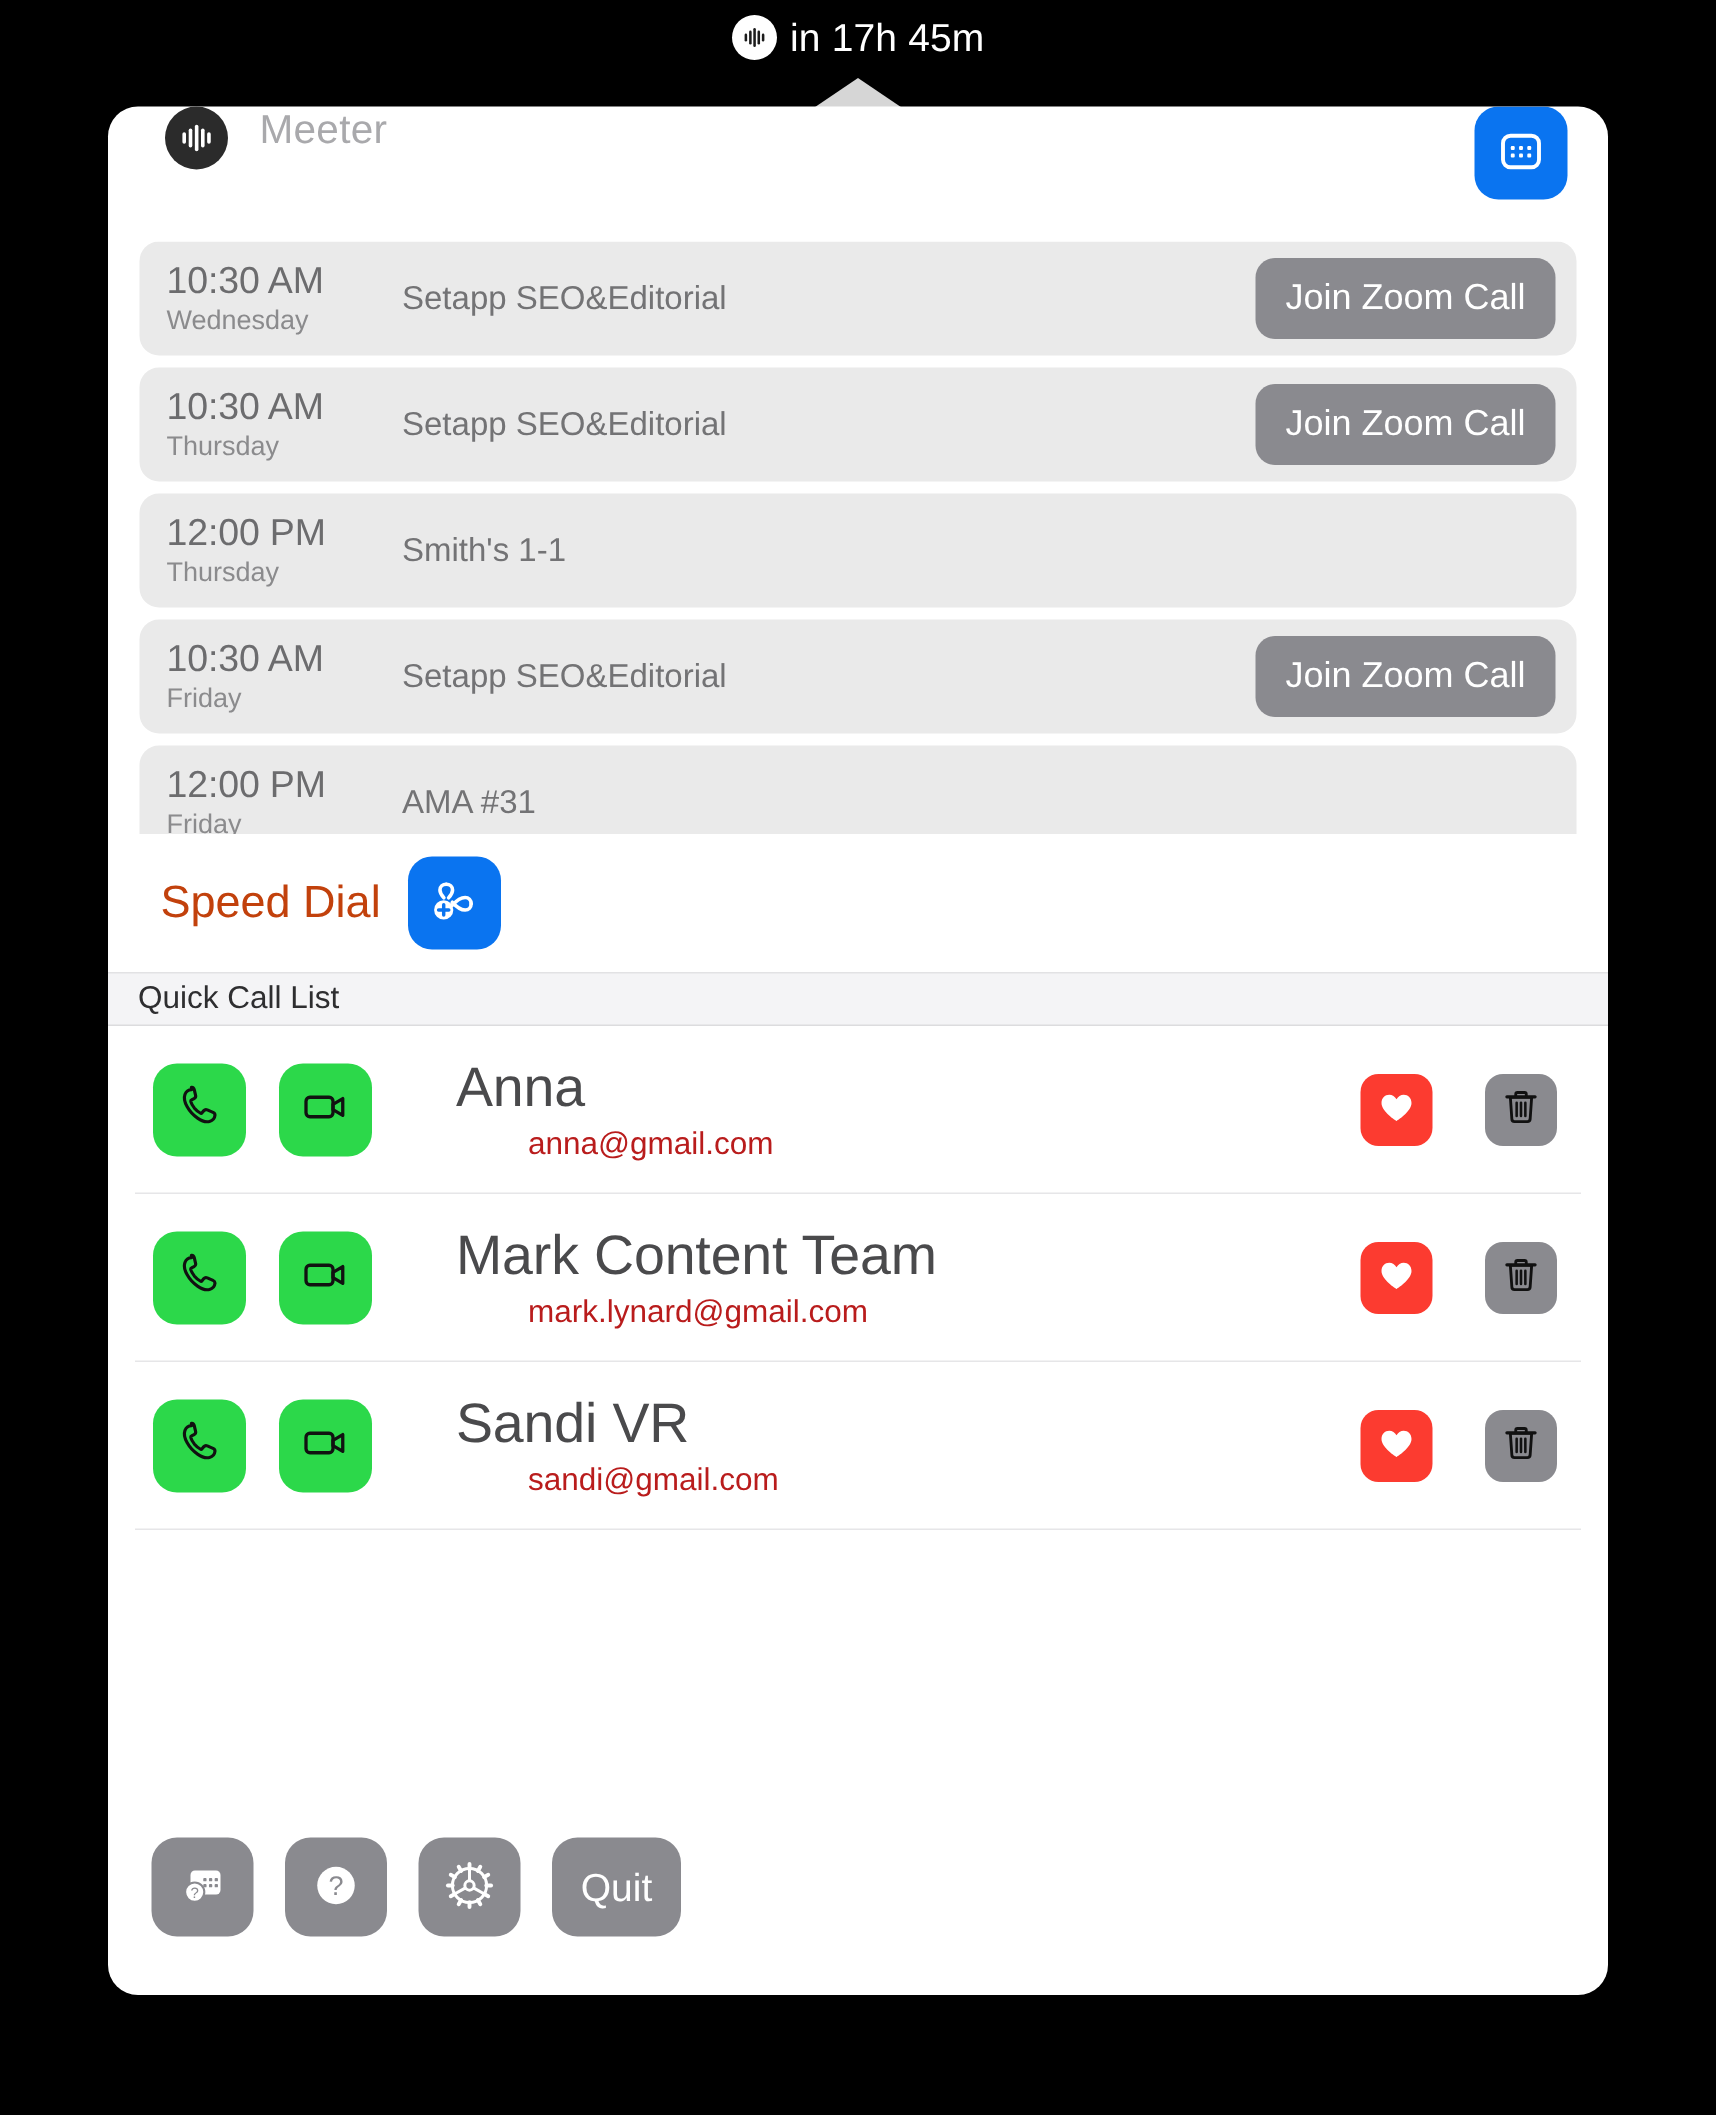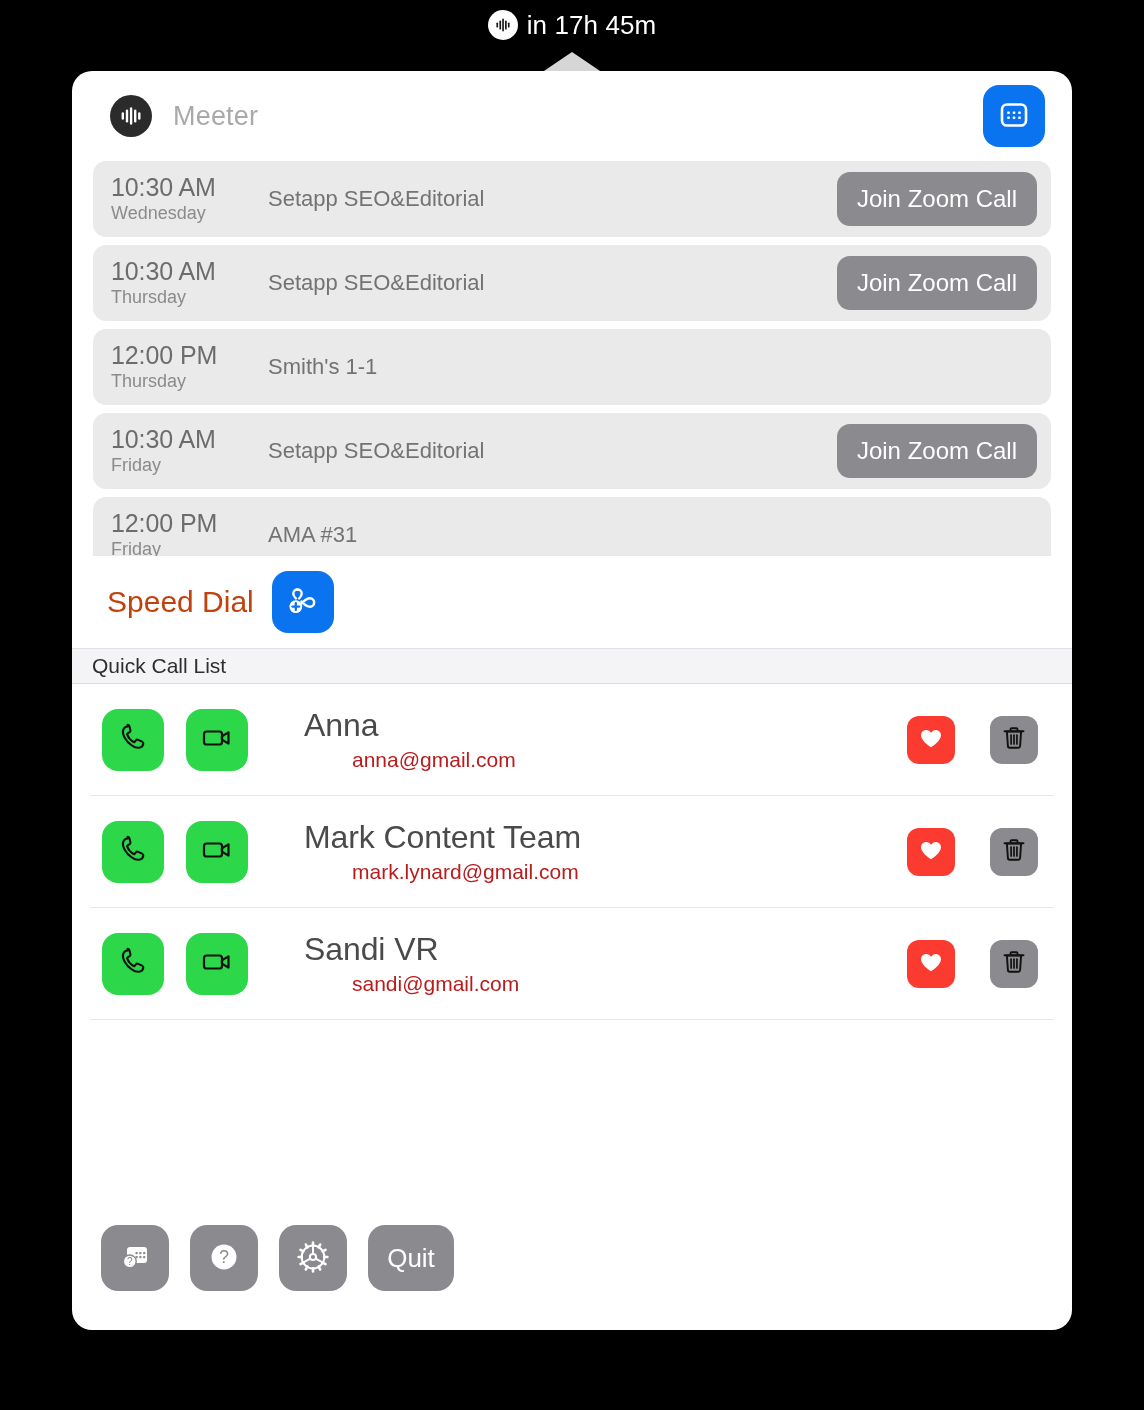--- a/index.html
+++ b/index.html
@@ -70,21 +70,20 @@
     overflow: hidden;
     display: flex;
     flex-direction: column;
   }
 
   
   .app-header {
     height: 90px;
     flex: 0 0 90px;
     display: flex;
-    align-items: center;
     padding: 0 27px 0 38px;
   }
   .app-logo {
     width: 42px; height: 42px;
     border-radius: 50%;
     background: #2b2b2b;
     display: flex;
     align-items: center;
     justify-content: center;
     flex: 0 0 auto;
@@ -249,21 +248,21 @@
     justify-content: center;
     cursor: pointer;
     flex: 0 0 auto;
   }
   .contact-info {
     flex: 1 1 auto;
     padding-left: 34px;
     overflow: hidden;
   }
   .contact-name {
-    font-size: 32px;
+    font-size: 37px;
     color: #4a4a4c;
     line-height: 1.15;
     letter-spacing: -0.1px;
   }
   .contact-email {
     font-size: 21px;
     color: #b91c1c;
     line-height: 1.2;
     margin-top: 3px;
     margin-left: 48px;

